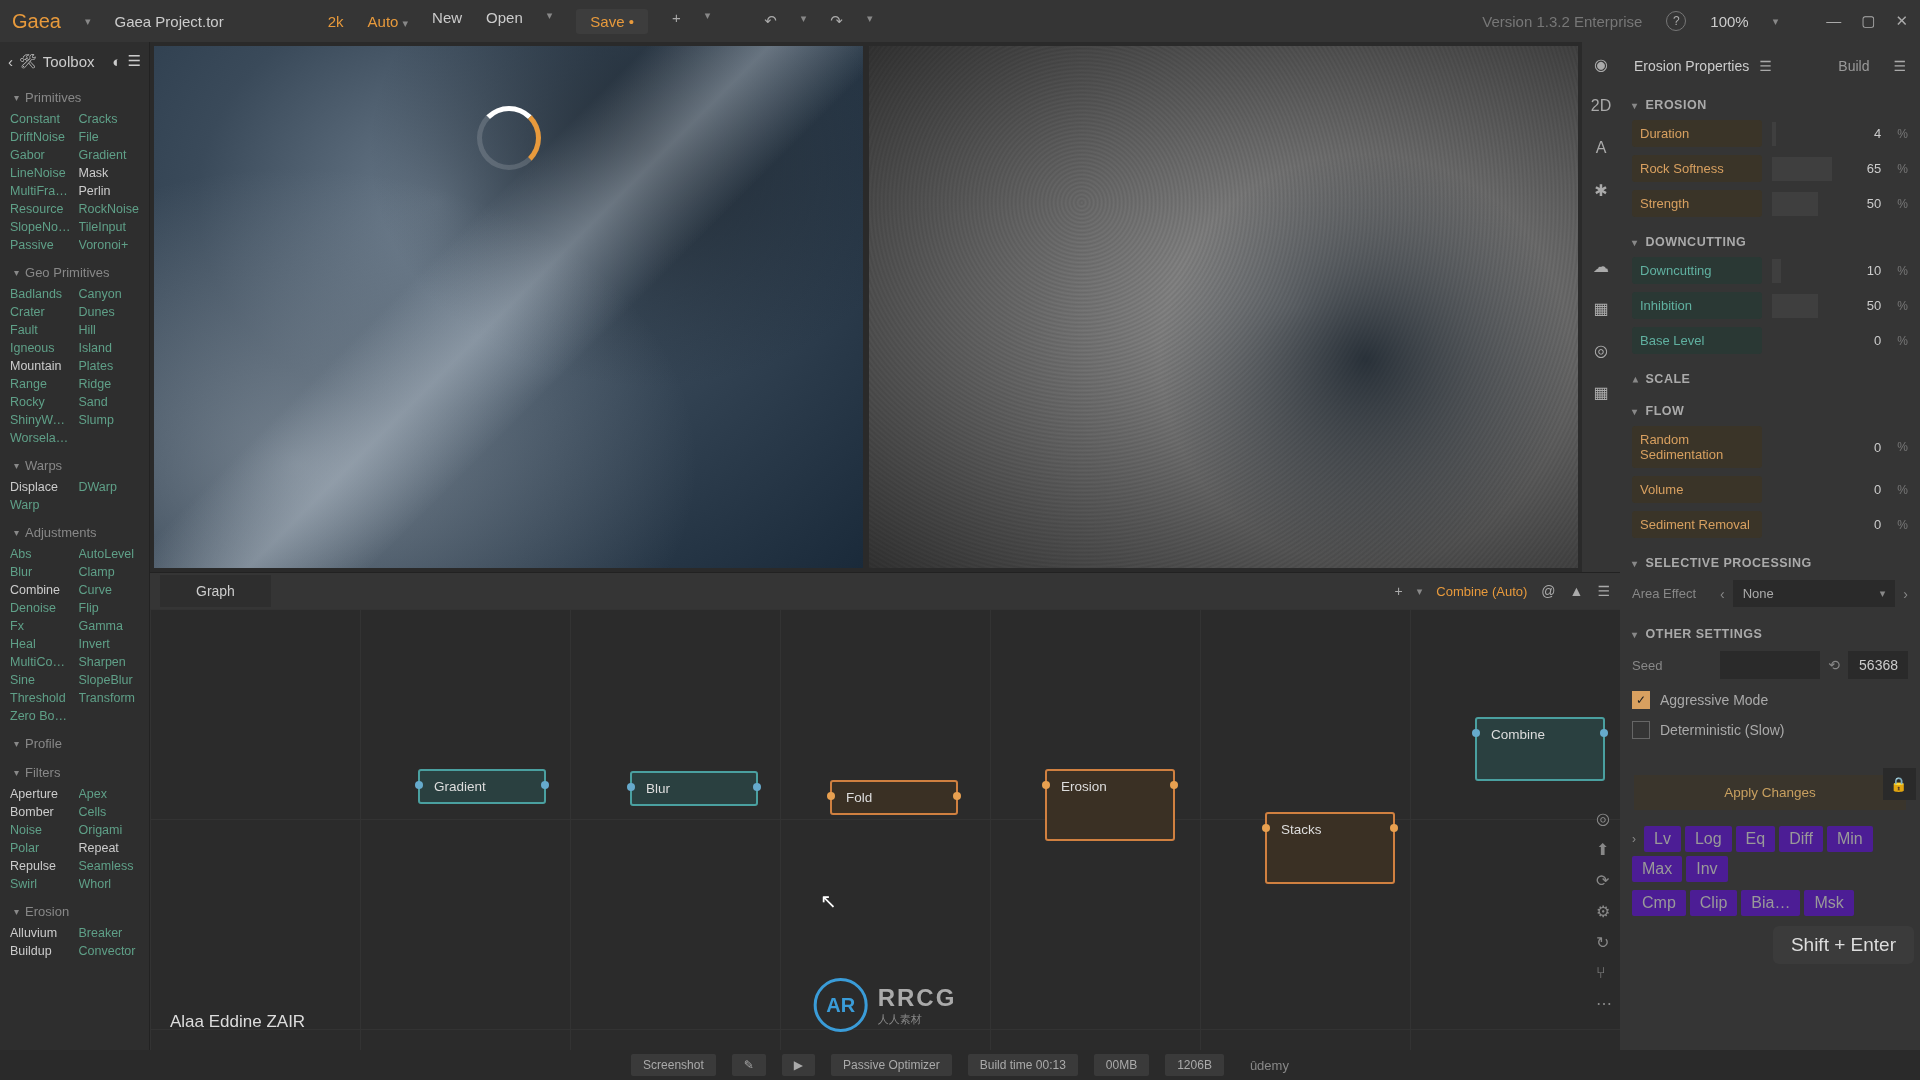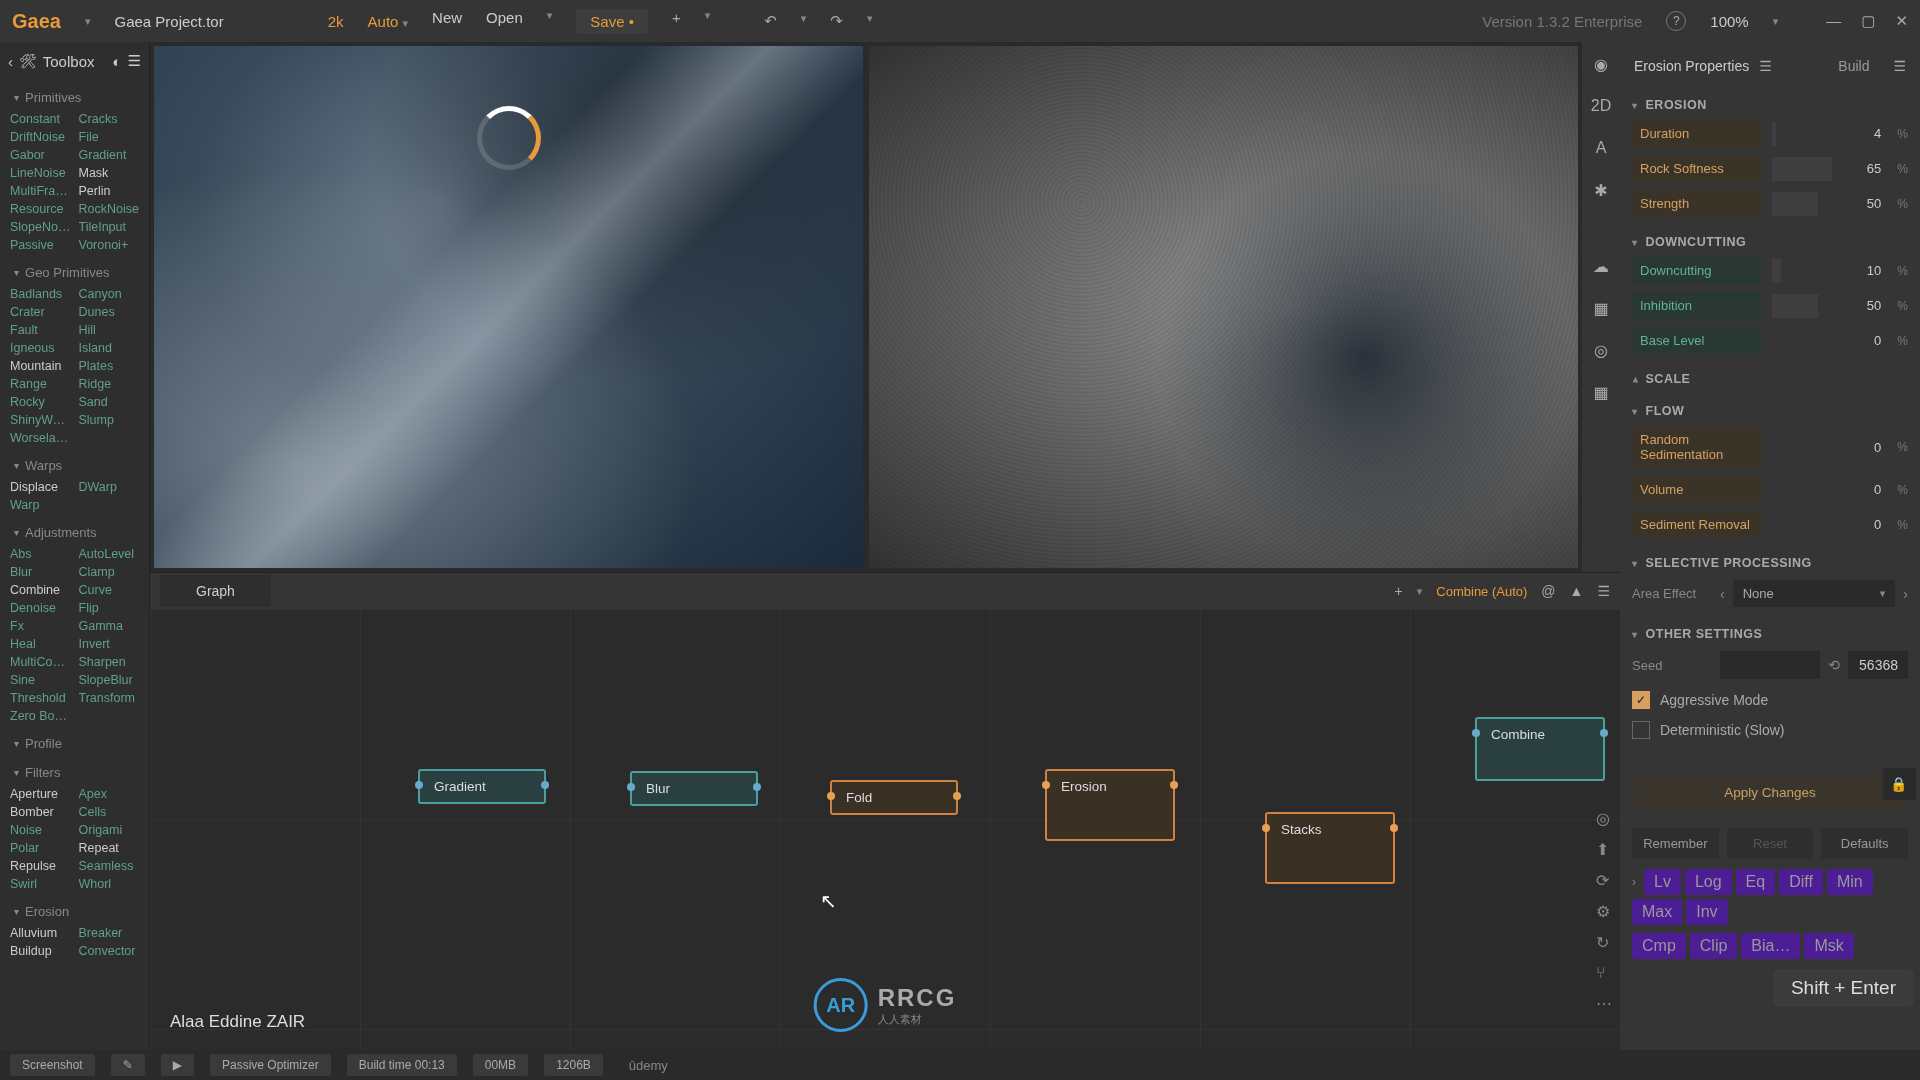--- a/index.html
+++ b/index.html
@@ -1,21 +1,21 @@
 <!DOCTYPE html>
 <html><head>
 <meta charset="utf-8">
 <style>
 *{margin:0;padding:0;box-sizing:border-box;font-family:"Segoe UI",Arial,sans-serif}
 body{background:#2a2a2a;color:#aaa;width:1920px;height:1080px;overflow:hidden;font-size:14px;transform-origin:top left}
 .app{display:flex;flex-direction:column;height:100%}
 
 
 .menubar{height:42px;background:#353535;display:flex;align-items:center;padding:0 12px;gap:24px;font-size:15px}
-.menubar .logo{color:#e89a3c;font-weight:bold;font-size:20px}
+.menubar .logo{color:#e89a3c;font-weight:normal;font-size:20px}
 .menubar .project{color:#ccc}
 .menubar .group{display:flex;gap:24px}
 .menubar .res{color:#e89a3c}
 .menubar .auto{color:#e89a3c}
 .menubar .btn{color:#ccc;cursor:pointer}
 .menubar .save{color:#e89a3c;background:#3d3d3d;padding:4px 14px;border-radius:3px}
 .chev{color:#888;font-size:11px}
 .menubar .spacer{flex:1}
 .menubar .icon{color:#aaa;cursor:pointer}
 .menubar .ver{color:#777}
@@ -113,21 +113,21 @@
 .checkbox.checked{background:#d8a060;border-color:#d8a060;color:#222}
 .apply-btn{margin:30px 8px 12px 8px;padding:10px;text-align:center;color:#c8a060;background:#3a352c;font-size:13.5px;position:relative}
 .lock-icon{position:absolute;right:-2px;top:50%;transform:translateY(-50%);background:#2a2a2a;padding:8px;color:#888}
 .bottom-btns{display:flex;gap:8px;padding:6px}
 .bbtn{flex:1;padding:8px;text-align:center;font-size:13px;background:#2e2e2e;color:#999}
 .pill-row{display:flex;gap:4px;padding:4px 6px;flex-wrap:wrap}
 .pill{background:#4c1d95;padding:4px 10px;font-size:16px;color:#999;border-radius:2px}
 .pill-row .ch-left{color:#888;font-size:12px;align-self:center;margin-right:4px}
 
 
-.statusbar{height:30px;background:#2a2a2a;display:flex;align-items:center;justify-content:flex-start;gap:16px;padding:0 10px;font-size:12px}
+.statusbar{height:30px;background:#2a2a2a;display:flex;align-items:center;justify-content:center;gap:16px;padding:0 10px;font-size:12px}
 .status-btn{background:#3a3a3a;padding:4px 12px;color:#aaa;border-radius:2px}
 .udemy{color:#888;font-size:13px;margin-left:10px}
 </style>
 </head>
 <body>
 
 <div class="app">
 
 <div class="menubar">
   <span class="logo">Gaea</span>
@@ -526,25 +526,20 @@
         <div class="checkbox"></div>
         <span>Deterministic (Slow)</span>
       </div>
     </div>
 
     <div style="position:relative">
       <div class="apply-btn">Apply Changes</div>
       <span class="lock-icon">🔒</span>
     </div>
 
-    <div class="bottom-btns">
-      <div class="bbtn">Remember</div>
-      <div class="bbtn" style="color:#555">Reset</div>
-      <div class="bbtn">Defaults</div>
-    </div>
 
     <div class="pill-row" id="pills1">
           <span class="ch-left">›</span>
           <span class="pill">Lv</span>
           <span class="pill">Log</span>
           <span class="pill">Eq</span>
           <span class="pill">Diff</span>
           <span class="pill">Min</span>
           <span class="pill">Max</span>
           <span class="pill">Inv</span>

